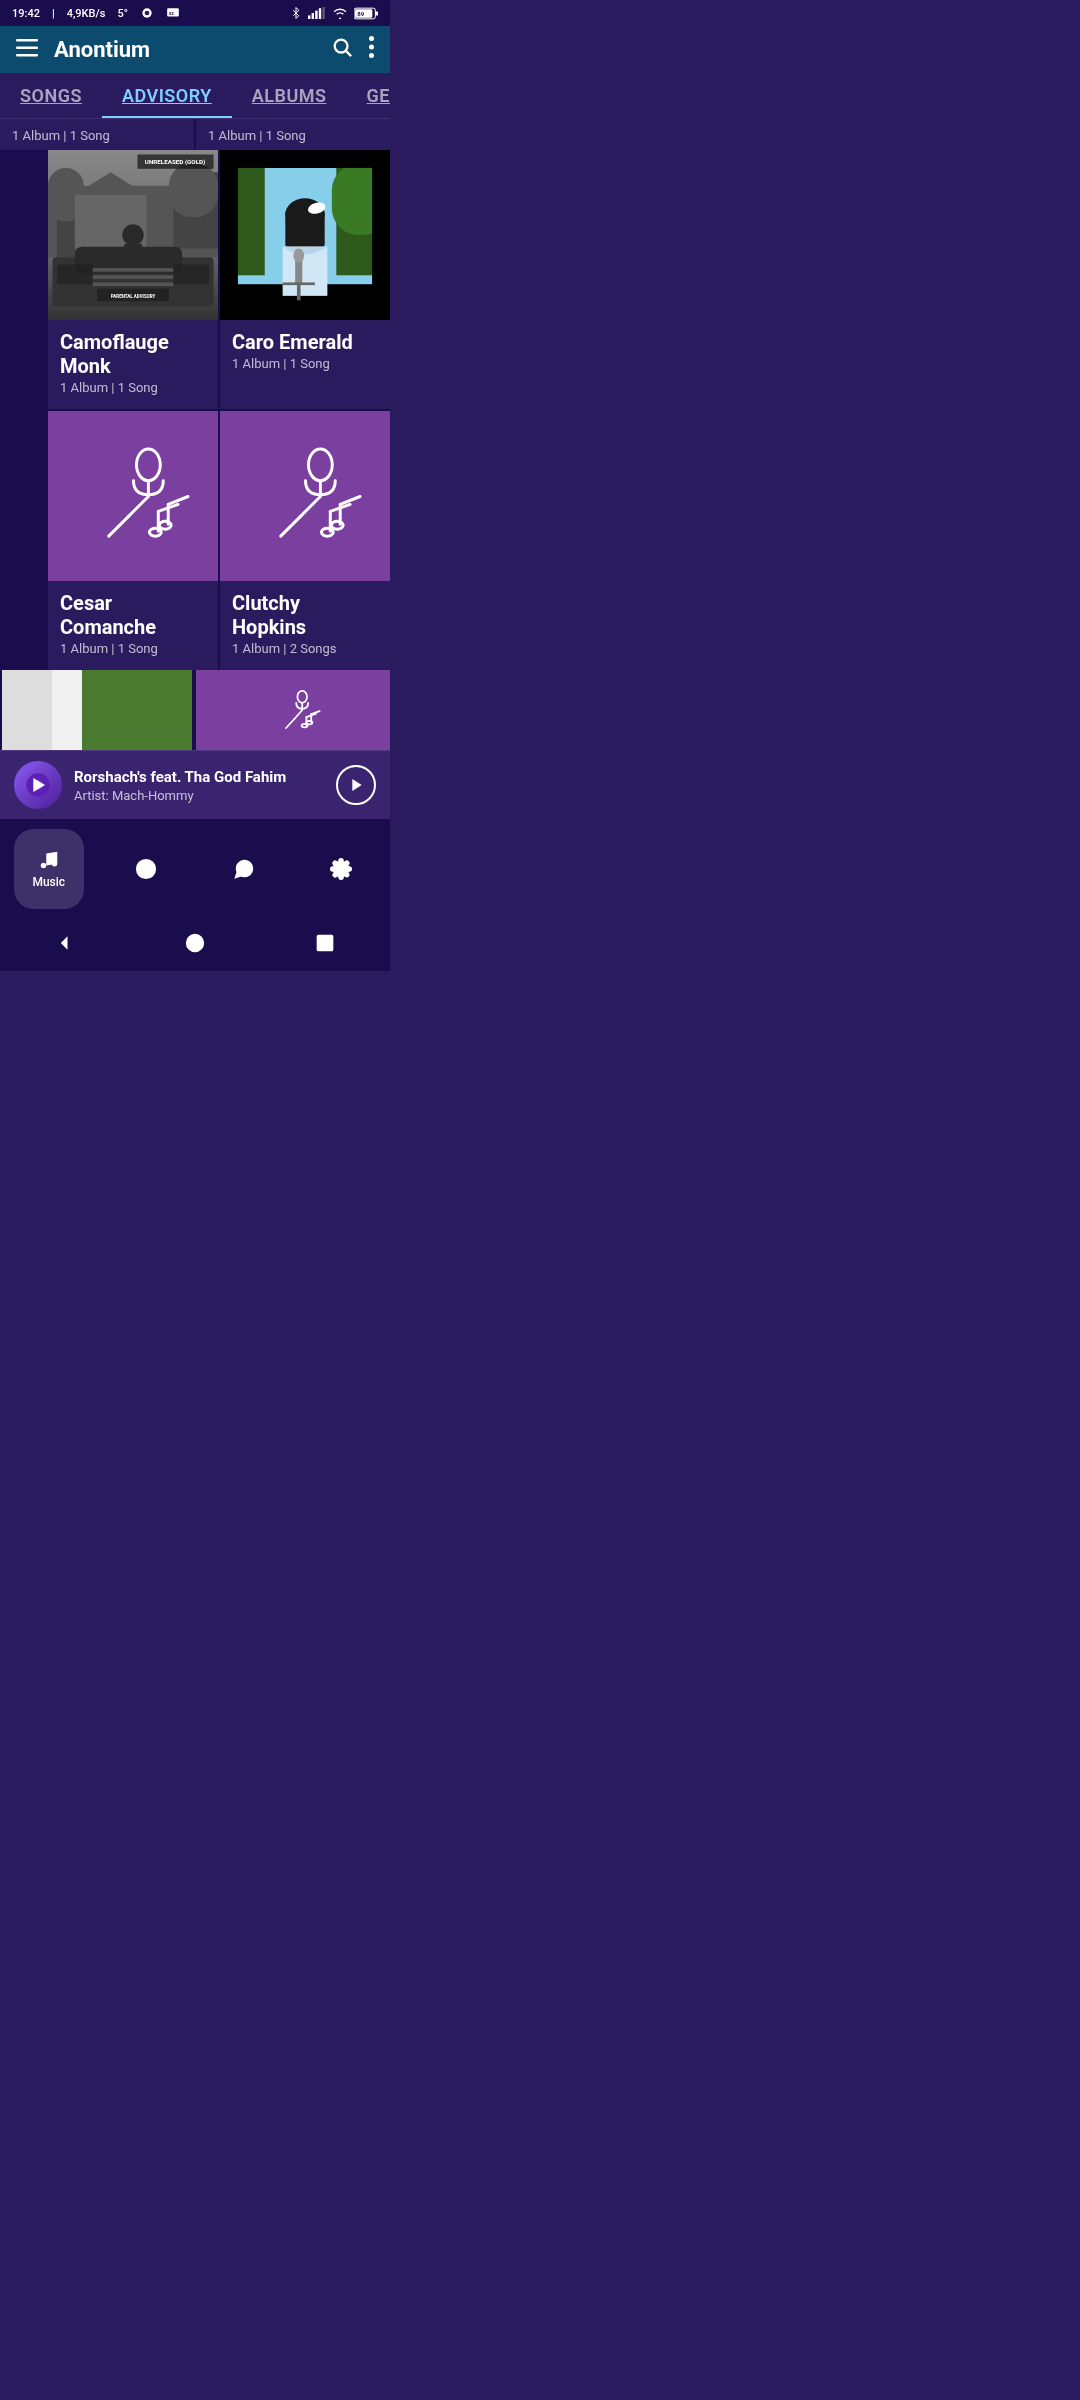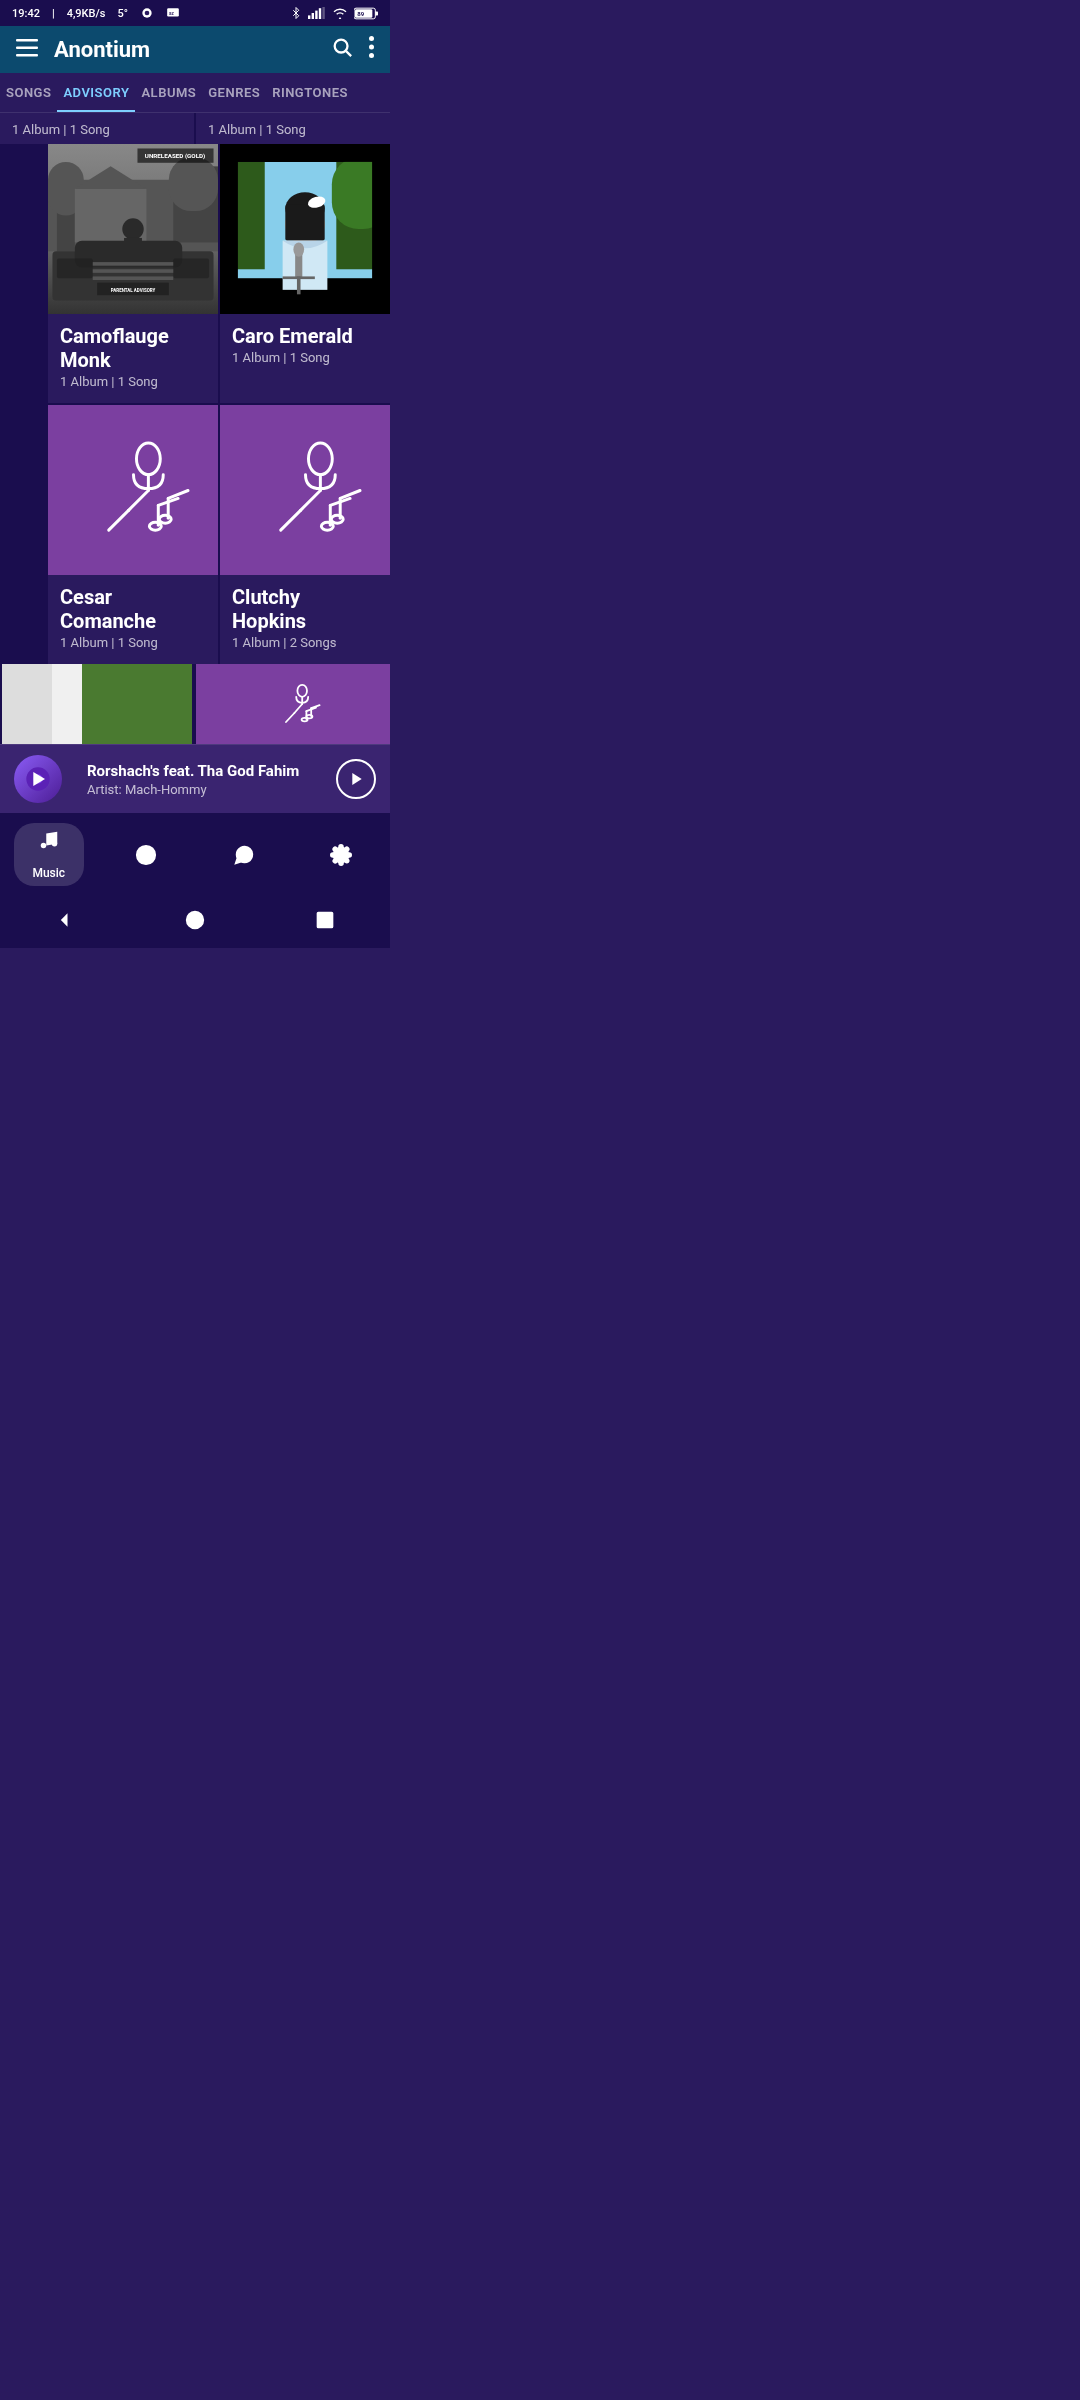--- a/index.html
+++ b/index.html
@@ -49,28 +49,29 @@
 
     
     .tabs {
       background-color: #2a1a5e;
       display: flex;
       border-bottom: 1px solid rgba(255,255,255,0.1);
       overflow-x: auto;
     }
     .tabs::-webkit-scrollbar { display: none; }
     .tab {
-      padding: 12px 6px;
-      font-size: 13px;
+      padding: 12px 20px;
+      font-size: 18px;
       font-weight: 600;
       color: rgba(255,255,255,0.6);
       white-space: nowrap;
       cursor: pointer;
       position: relative;
       letter-spacing: 0.5px;
+      text-decoration: underline;
     }
     .tab.active {
       color: #7ecfff;
     }
     .tab.active::after {
       content: '';
       position: absolute;
       bottom: 0;
       left: 0;
       right: 0;
@@ -176,21 +177,20 @@
       background: linear-gradient(135deg, #8b5cf6, #4c1d95);
       overflow: hidden;
       flex-shrink: 0;
       display: flex;
       align-items: center;
       justify-content: center;
       font-size: 20px;
     }
     .now-playing-info {
       flex: 1;
-      margin-left: 13px;
     }
     .now-playing-title {
       font-size: 15px;
       font-weight: bold;
       color: white;
     }
     .now-playing-artist {
       font-size: 13px;
       color: rgba(255,255,255,0.7);
       margin-top: 2px;
@@ -216,24 +216,24 @@
       background-color: #1a0d4e;
       display: flex;
       justify-content: space-around;
       align-items: center;
       padding: 10px 0;
     }
     .nav-item {
       display: flex;
       flex-direction: column;
       align-items: center;
-      gap: 15px;
+      gap: 4px;
       cursor: pointer;
       min-width: 70px;
-      padding: 6px 10px;
+      padding: 20px 10px;
       border-radius: 20px;
     }
     .nav-item.active {
       background-color: rgba(255,255,255,0.15);
     }
     .nav-item svg { fill: white; }
     .nav-label {
       font-size: 12px;
       color: white;
       font-weight: 500;

